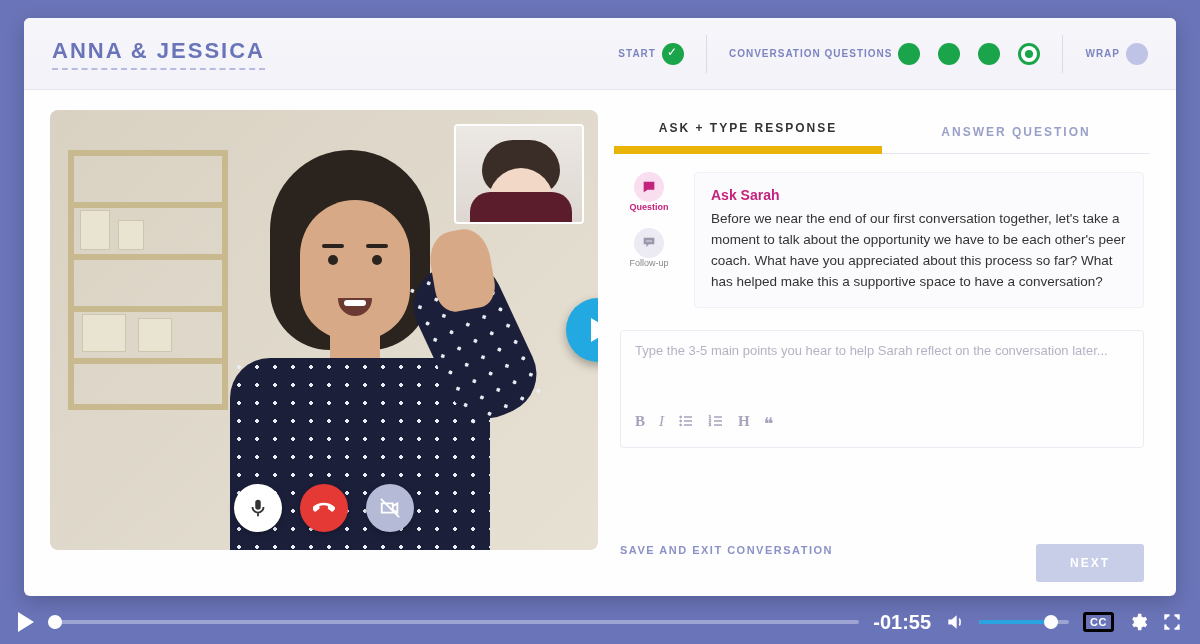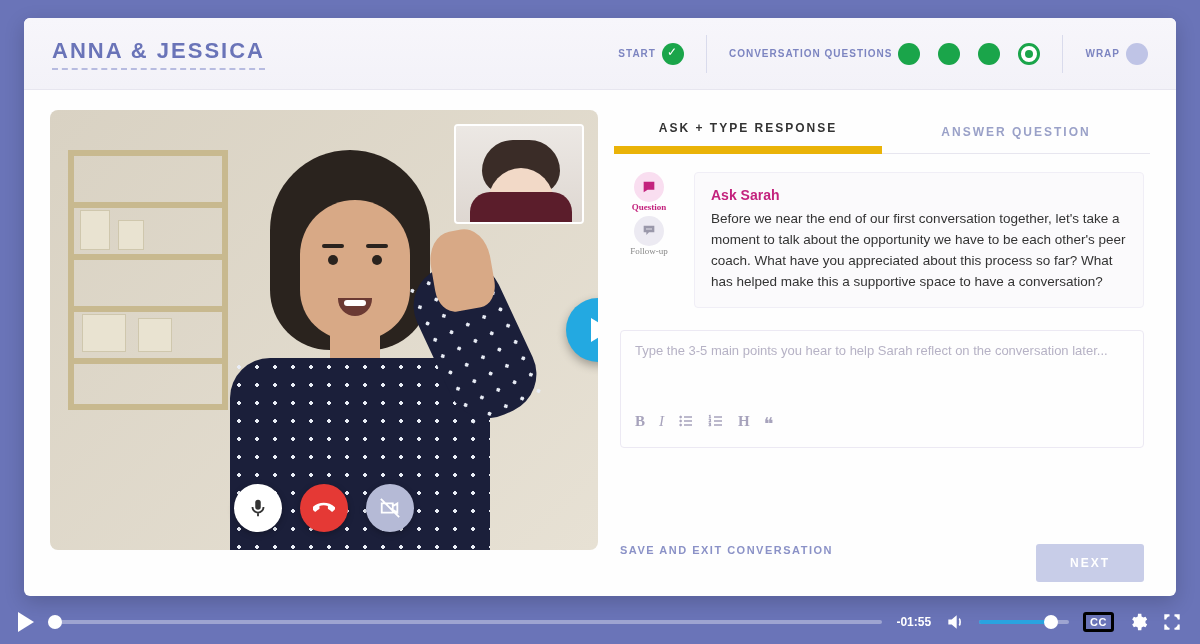--- a/index.html
+++ b/index.html
@@ -108,21 +108,21 @@
   
   .play-disc{position:absolute; right:-32px; top:50%; transform:translateY(-50%); width:64px; height:64px; background:#23a9e1; border-radius:50%; display:flex; align-items:center; justify-content:center; box-shadow:0 4px 10px rgba(0,0,0,.3);}
   .play-disc::after{content:""; display:block; width:0;height:0; border-left:20px solid #fff; border-top:12px solid transparent; border-bottom:12px solid transparent; margin-left:5px;}
   
   .panel { flex:1; display:flex; flex-direction:column; }
   .tabs { display:flex; height:44px; }
   .tab { flex:1; display:flex; align-items:center; justify-content:center; font-size:12px; letter-spacing:2px; font-weight:700; color:#9aa1c8; cursor:pointer;}
   .tab.active{ color:#333; border-bottom:8px solid #eab308;}
   .tab.inactive{ border-bottom:1px solid #e7e6ef;}
   .qa { display:flex; gap:16px; margin-top:18px; padding:0 6px;}
-  .qa-sidebar{ width:58px; display:flex; flex-direction:column; align-items:center; gap:4px;font-family:Liberation Serif, serif;}
+  .qa-sidebar{ width:58px; display:flex; flex-direction:column; align-items:center; gap:16px;}
   .qa-icon{ width:30px; height:30px; border-radius:50%; display:flex; align-items:center; justify-content:center;}
   .qa-icon.q{ background:#f9def0;}
   .qa-icon.f{ background:#eceaf2;}
   .qa-sidebar .grp{display:flex; flex-direction:column; align-items:center;}
   .qa-sidebar .grp .lbl-q{color:#c3227d; font-size:9px; font-weight:700;}
   .qa-sidebar .grp .lbl-f{color:#888; font-size:9px;}
   .qa-body{ flex:1; background:#fbfafc; border:1px solid #f0eef6; border-radius:4px; padding:14px 16px;}
   .ask-title{ color:#c3227d; font-weight:700; font-size:14px; margin-bottom:6px;}
   .ask-text{ color:#333; font-size:13.5px; line-height:1.55;}
   .editor{ margin:22px 6px 0 6px; border:1px solid #ece9f3; border-radius:4px; height:118px; padding:12px 14px; display:flex; flex-direction:column;}
@@ -133,21 +133,21 @@
   .panel-footer{ margin-top:auto; display:flex; padding:10px 6px 0 6px;}
   .save-exit{ font-size:11px; letter-spacing:1.5px; color:#8b92c7; font-weight:600;}
   .next-btn{ margin-left:auto; background:#c8cde8; color:#fff; font-size:12px; letter-spacing:2px; font-weight:700; padding:12px 34px; border-radius:3px;}
   
   .player{
     position:absolute; left:0; right:0; bottom:0; height:44px; background:transparent; display:flex; align-items:center; padding:0 18px; gap:14px; color:#fff;
   }
   .p-play{ width:0;height:0; border-left:16px solid #fff; border-top:10px solid transparent; border-bottom:10px solid transparent; cursor:pointer;}
   .p-track{ flex:1; height:4px; background:rgba(255,255,255,.35); border-radius:2px; position:relative;}
   .p-thumb{ position:absolute; left:0; top:-5px; width:14px; height:14px; background:#fff; border-radius:50%;}
-  .p-time{ font-size:12px; font-weight:600;}
+  .p-time{ font-size:20px; font-weight:600;}
   .p-icon{ cursor:pointer; display:flex; align-items:center; justify-content:center;}
   .p-icon svg{ width:20px; height:20px; fill:#fff;}
   .vol-track{ width:90px; height:4px; background:rgba(255,255,255,.35); border-radius:2px; position:relative;}
   .vol-fill{ position:absolute; left:0; top:0; height:100%; width:80%; background:#2aa3e0; border-radius:2px;}
   .vol-thumb{ position:absolute; left:80%; top:-5px; width:14px; height:14px; background:#fff; border-radius:50%; transform:translateX(-50%);}
   .cc-badge{ font-size:11px; font-weight:700; border:3px solid #000000; border-radius:3px; padding:1px 4px; letter-spacing:0.5px; cursor:pointer;}
 </style>
 </head>
 <body>
 

